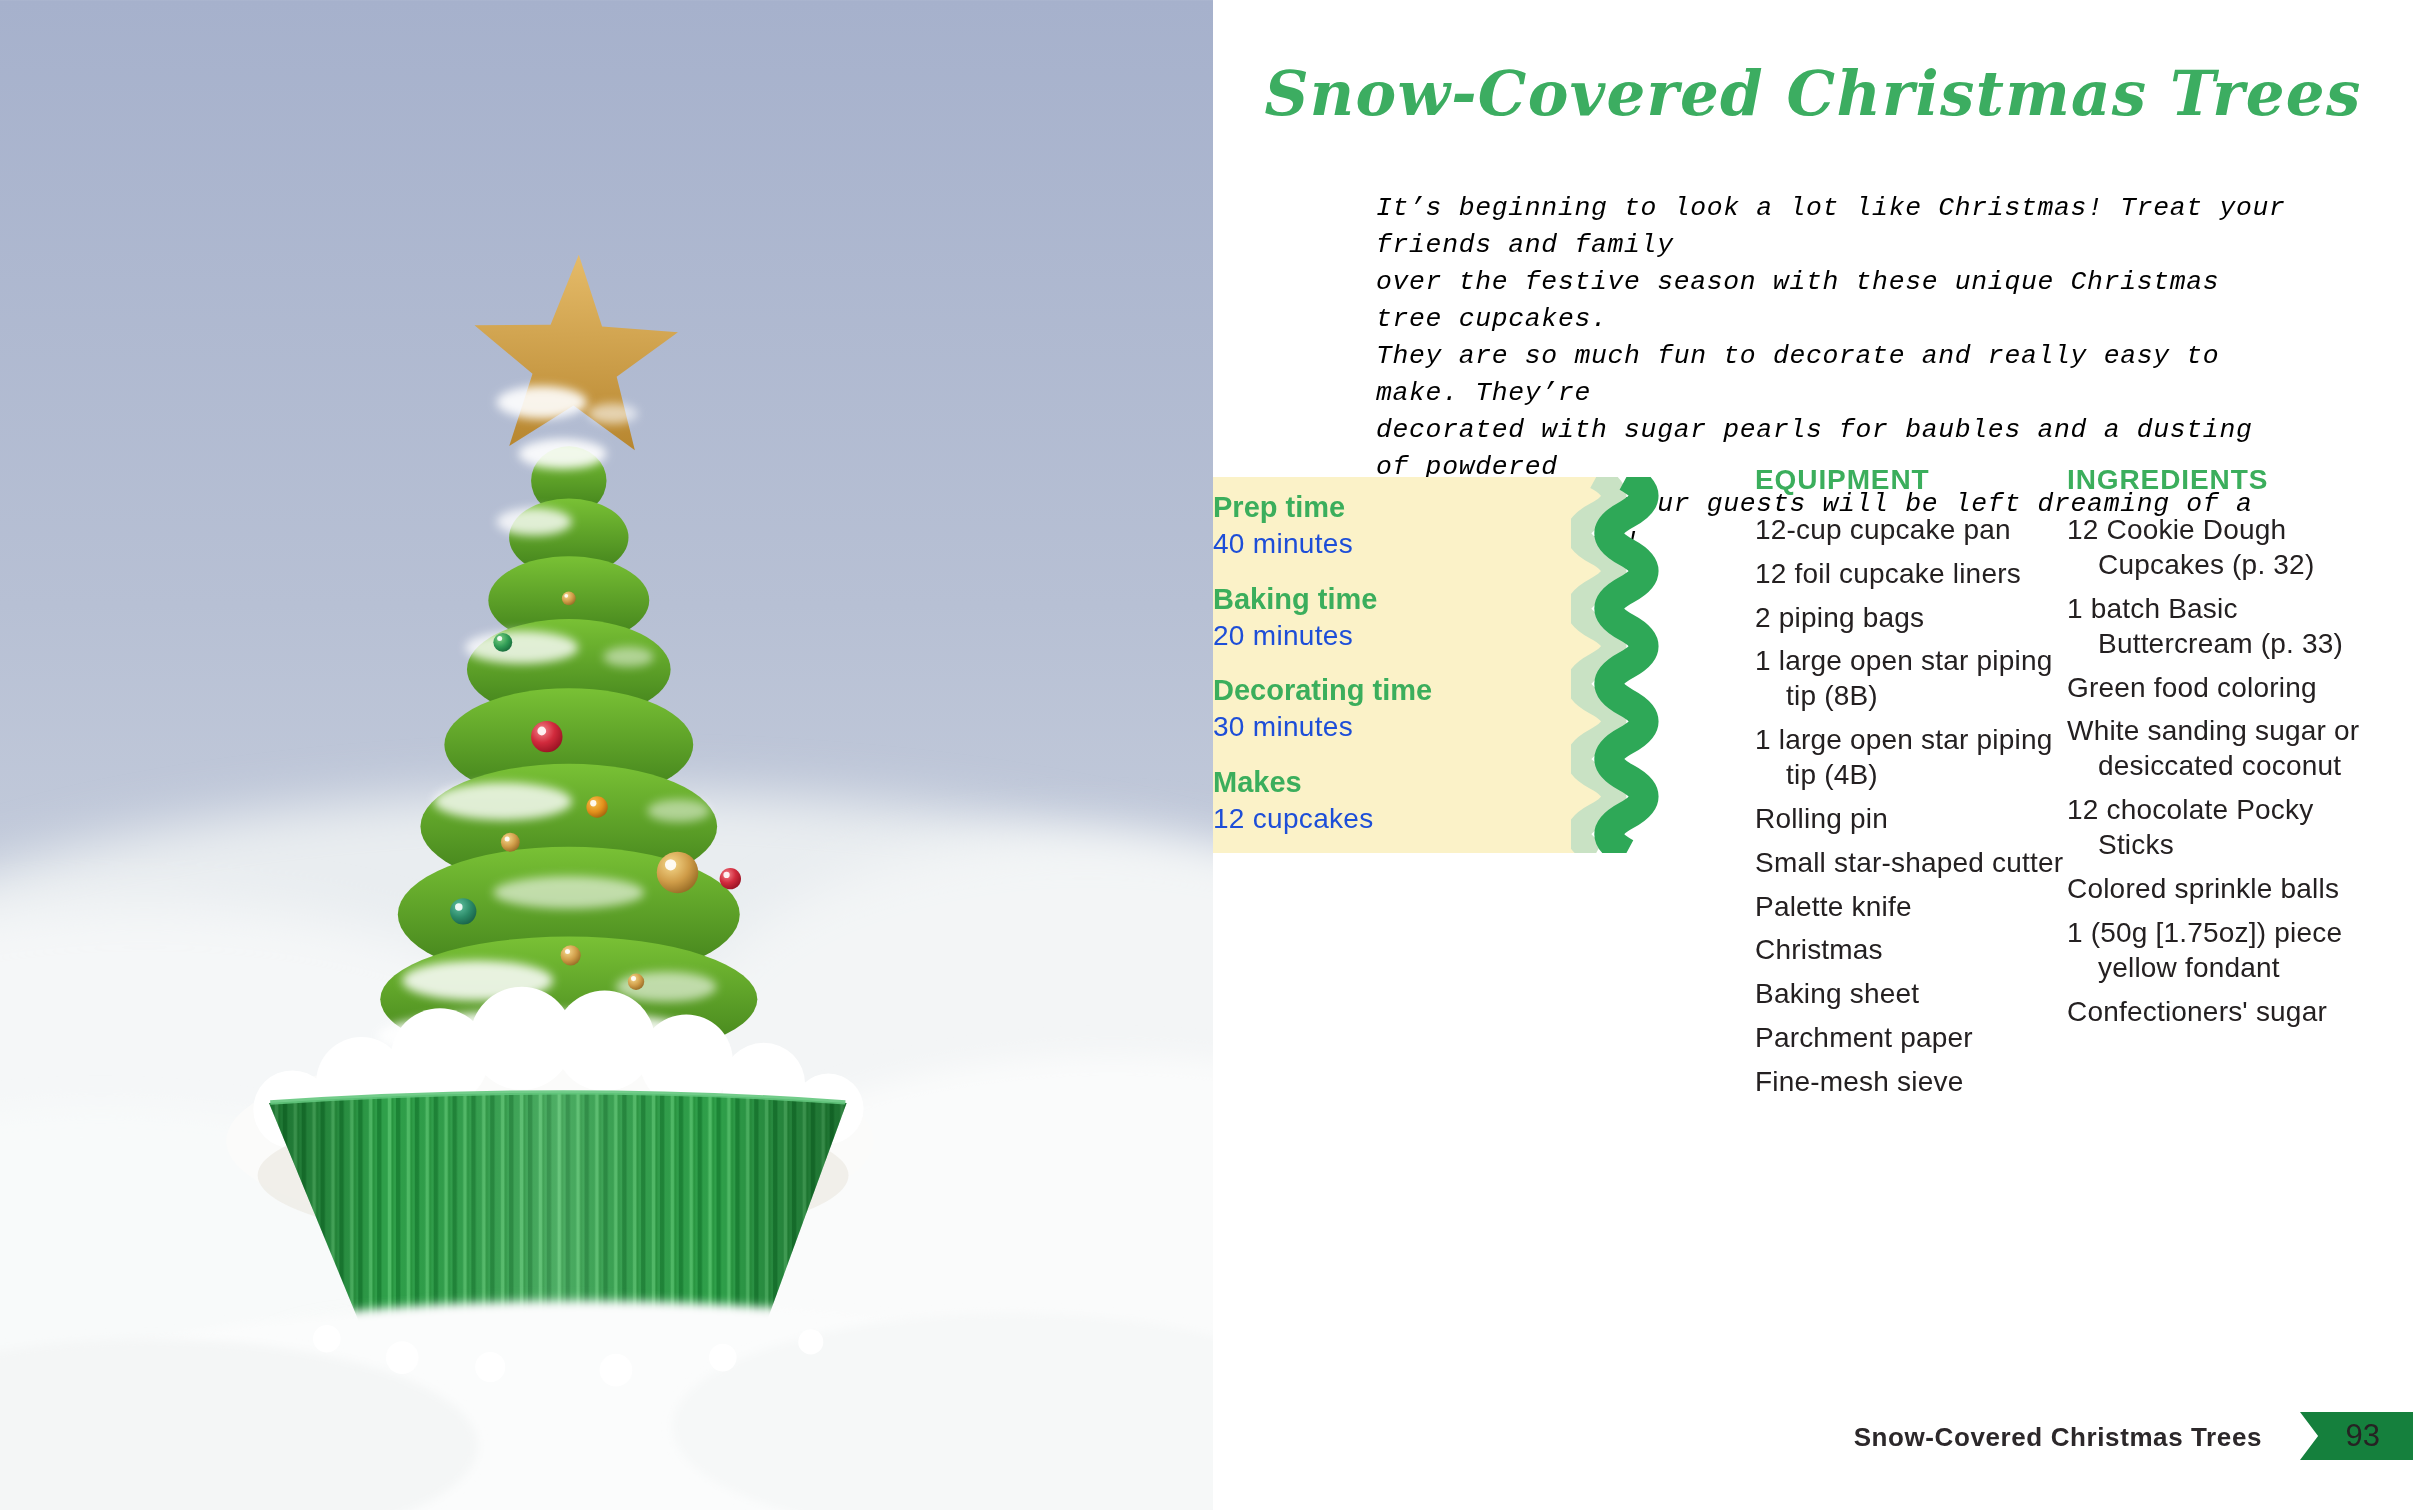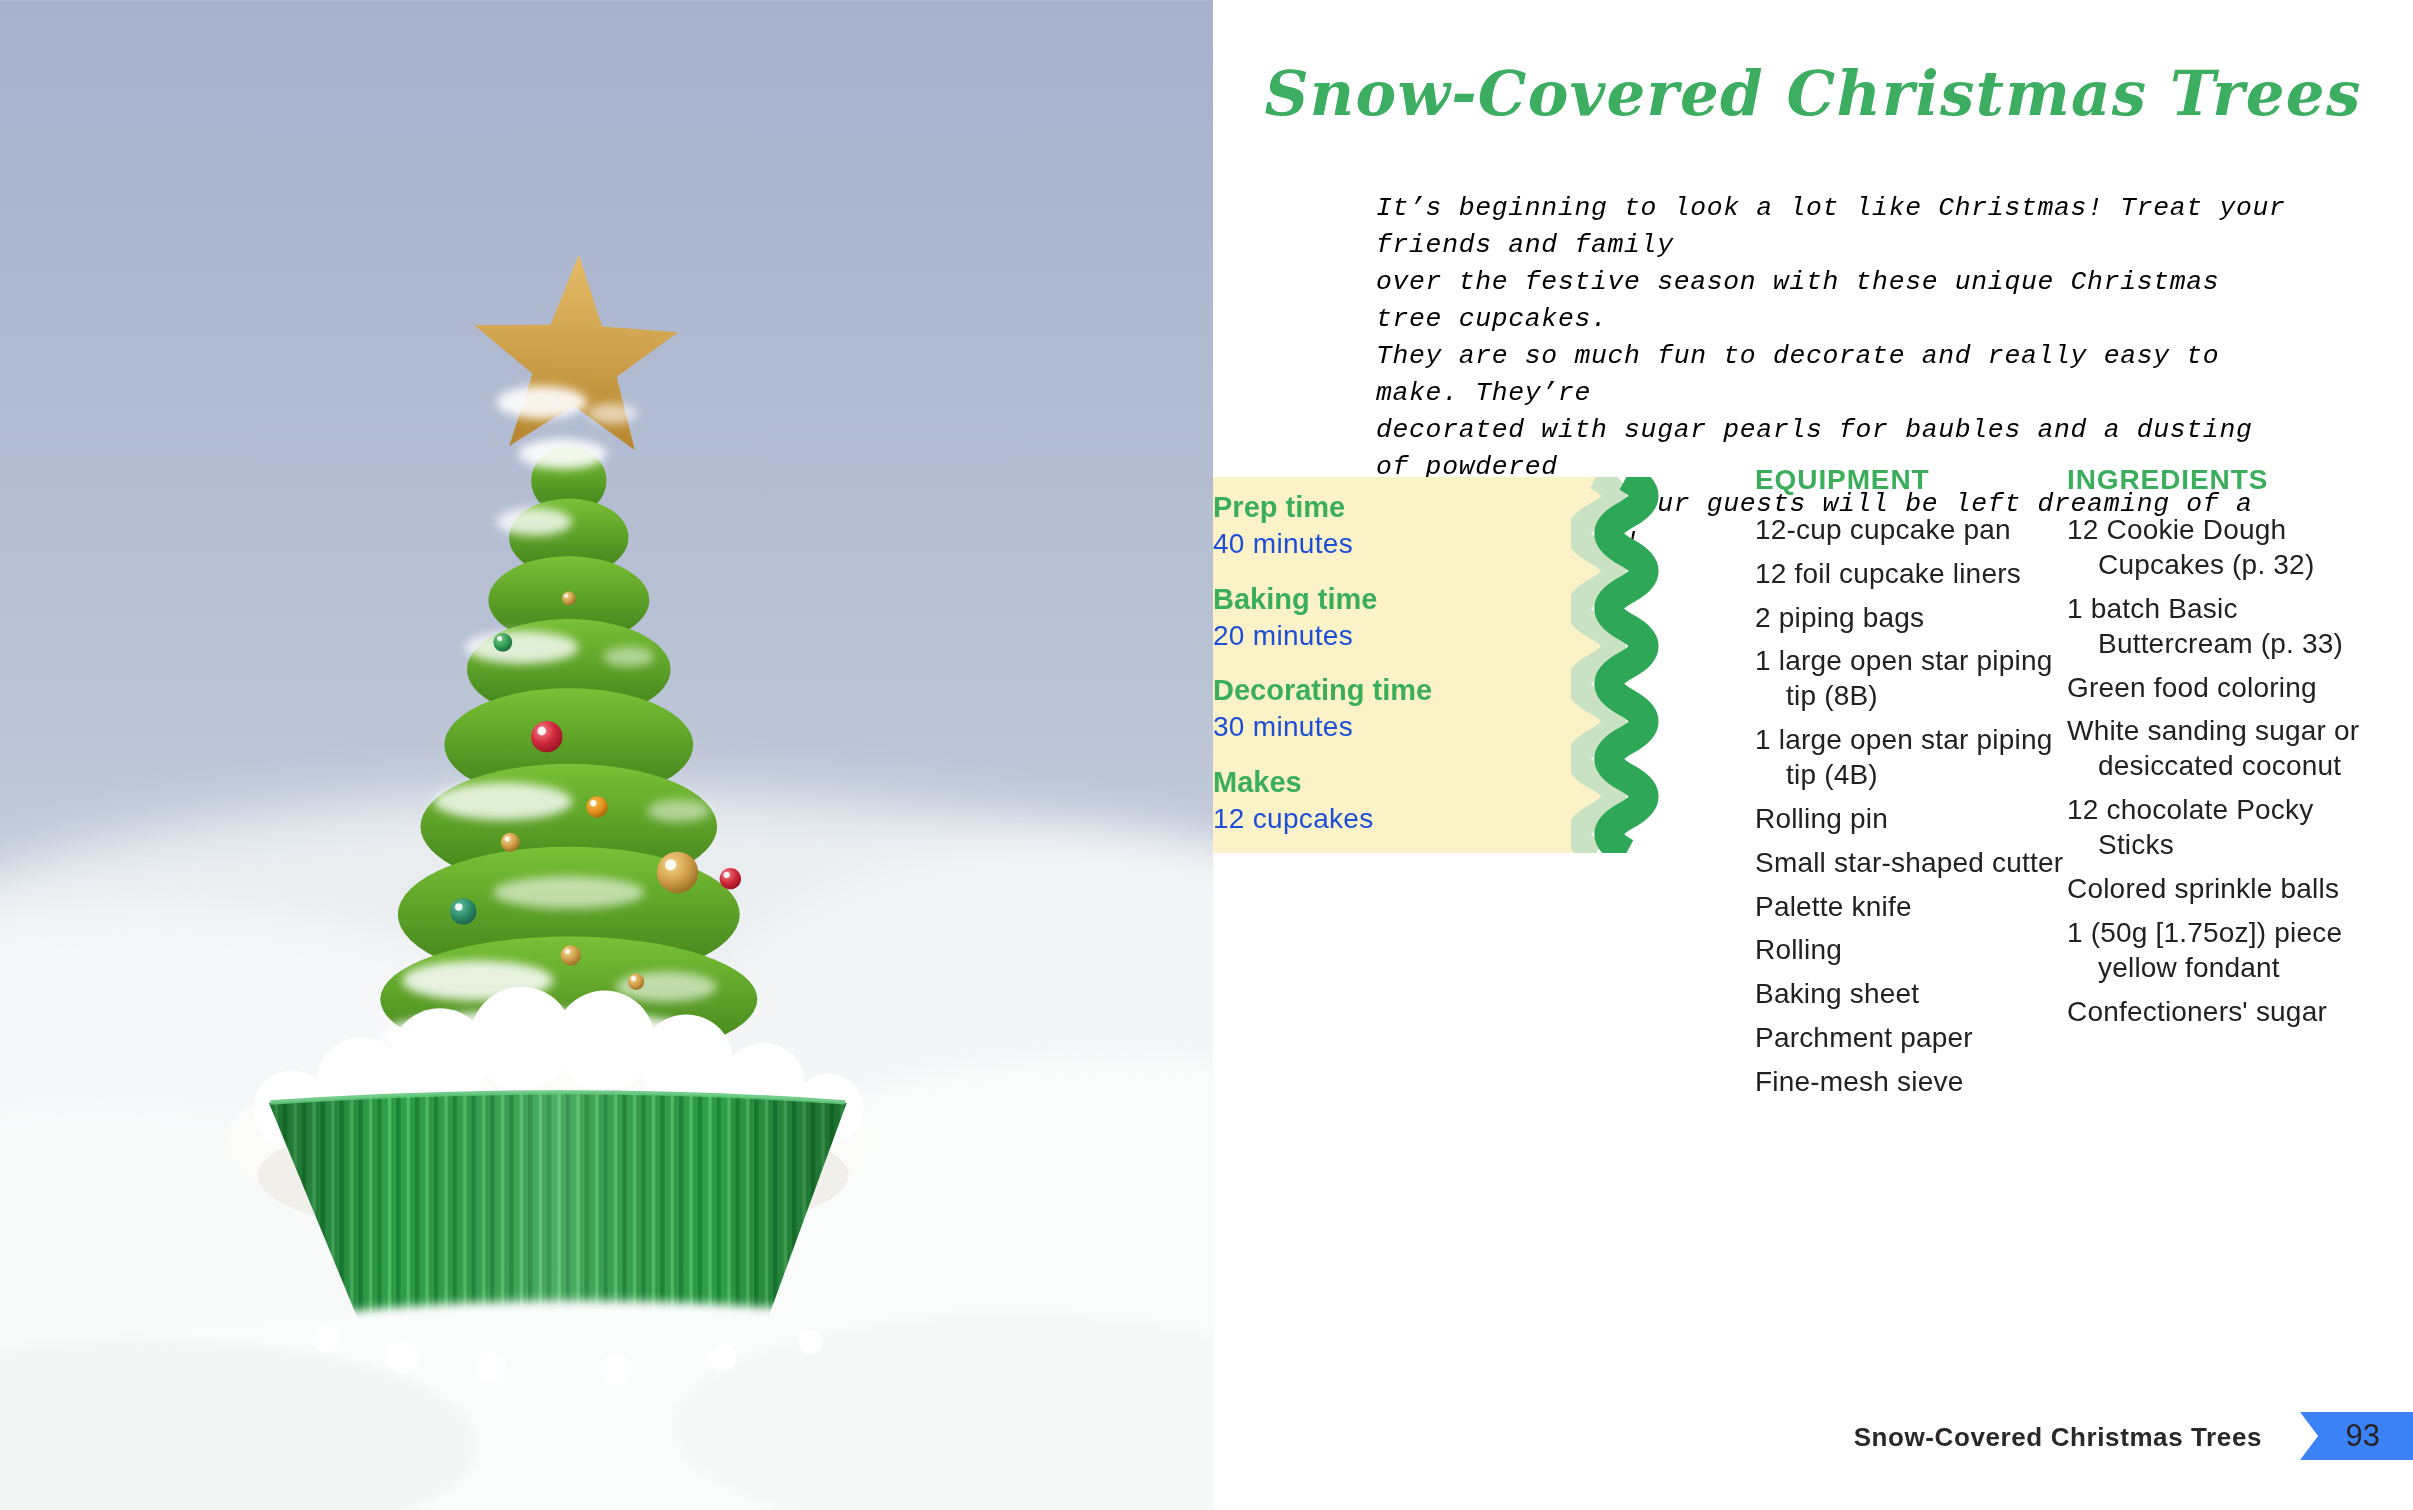--- a/index.html
+++ b/index.html
@@ -50,21 +50,21 @@
   }
 
   
   .footer-chapter {
     position:absolute; top:1422px; left:1508px; width:754px;
     text-align:right; font-size:26px; font-weight:bold;
     letter-spacing:0.6px; color:#2c282a;
   }
   .page-tab {
     position:absolute; left:2300px; top:1412px; width:113px; height:48px;
-    background:#3b82f6;
+    background:#15803d;
     clip-path:polygon(0 0, 100% 0, 100% 100%, 0 100%, 16% 50%);
     display:flex; align-items:center; justify-content:center;
   }
   .page-number { font-size:31px; color:#262223; padding-left:12.6px; }
 </style>
 </head>
 <body>
 
 <div class="photo-wrap">
   <svg width="1213" height="1511" viewBox="0 0 1930 2404" xmlns="http://www.w3.org/2000/svg">
@@ -258,21 +258,21 @@
   <div class="item">12-cup cupcake pan</div>
   <div class="item">12 foil cupcake liners</div>
   <div class="item">2 piping bags</div>
   <div class="item">1 large open star piping
 tip (8B)</div>
   <div class="item">1 large open star piping
 tip (4B)</div>
   <div class="item">Rolling pin</div>
   <div class="item">Small star-shaped cutter</div>
   <div class="item">Palette knife</div>
-  <div class="item">Rolling</div>
+  <div class="item">Christmas</div>
   <div class="item">Baking sheet</div>
   <div class="item">Parchment paper</div>
   <div class="item">Fine-mesh sieve</div>
 </div>
 
 <div class="col col-ingredients">
   <div class="col-heading">INGREDIENTS</div>
   <div class="item">12 Cookie Dough
 Cupcakes (p. 32)</div>
   <div class="item">1 batch Basic

